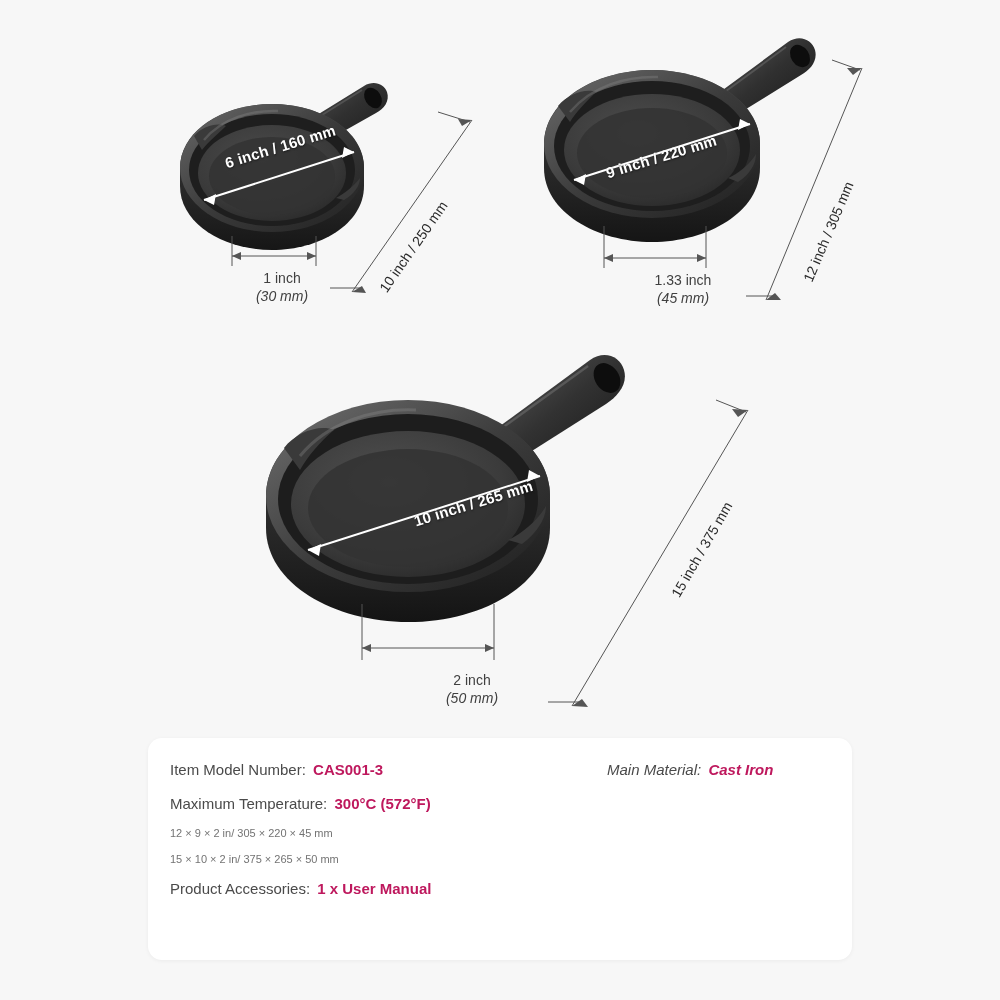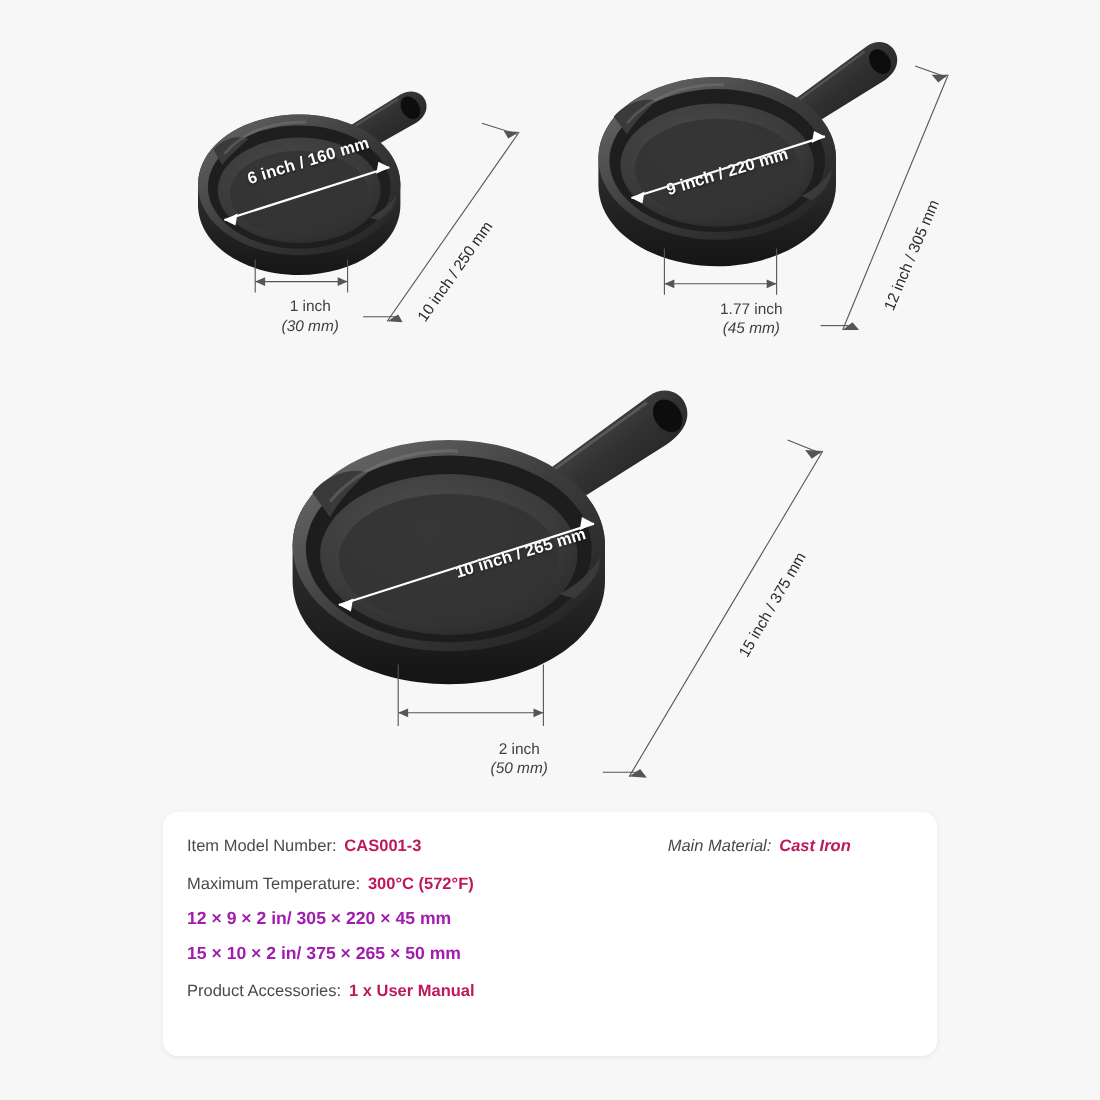--- a/index.html
+++ b/index.html
@@ -90,23 +90,23 @@
     line-height: 1.3;
     white-space: nowrap;
   }
   .spec-row .k { color: #4a4a4a; }
   .spec-row .v {
     color: #be185d;
     font-weight: 700;
     margin-left: 3px;
   }
   .spec-extra {
-    font-size: 16px;
-    color: #a21caf;
-    font-weight: 700;
+    font-size: 11px;
+    color: #737373;
+    font-weight: 400;
     margin-bottom: 14px;
     white-space: nowrap;
   }
 </style>
 </head>
 <body>
 
 <div class="stage">
 
   <div class="pan" style="left:168px; top:60px;">
@@ -230,21 +230,21 @@
   <div class="dim-label" style="left:604px; top:165px; transform:rotate(-17deg); transform-origin:left top;">9 inch / 220 mm</div>
 
   <svg class="pan" style="left:530px; top:20px; pointer-events:none;" width="360" height="300">
     <line x1="74" y1="206" x2="74" y2="248" stroke="#555" stroke-width="1"></line>
     <line x1="176" y1="206" x2="176" y2="248" stroke="#555" stroke-width="1"></line>
     <line x1="74" y1="238" x2="176" y2="238" stroke="#555" stroke-width="1"></line>
     <polygon points="74,238 83,234 83,242" fill="#555"></polygon>
     <polygon points="176,238 167,234 167,242" fill="#555"></polygon>
   </svg>
   <div class="dim-dark" style="left:628px; top:272px; width:110px;">
-    <span>1.77 inch</span>
+    <span>1.33 inch</span>
     <span class="l2">(45 mm)</span>
   </div>
 
   <svg class="stage" style="pointer-events:none;" width="1000" height="1000">
     <line x1="766" y1="300" x2="862" y2="68" stroke="#555" stroke-width="1"></line>
     <polygon points="766,300 775,293 781,300" fill="#555"></polygon>
     <polygon points="862,68 853,75 847,68" fill="#555"></polygon>
     <line x1="746" y1="296" x2="774" y2="296" stroke="#555" stroke-width="1"></line>
     <line x1="832" y1="60" x2="860" y2="70" stroke="#555" stroke-width="1"></line>
   </svg>

